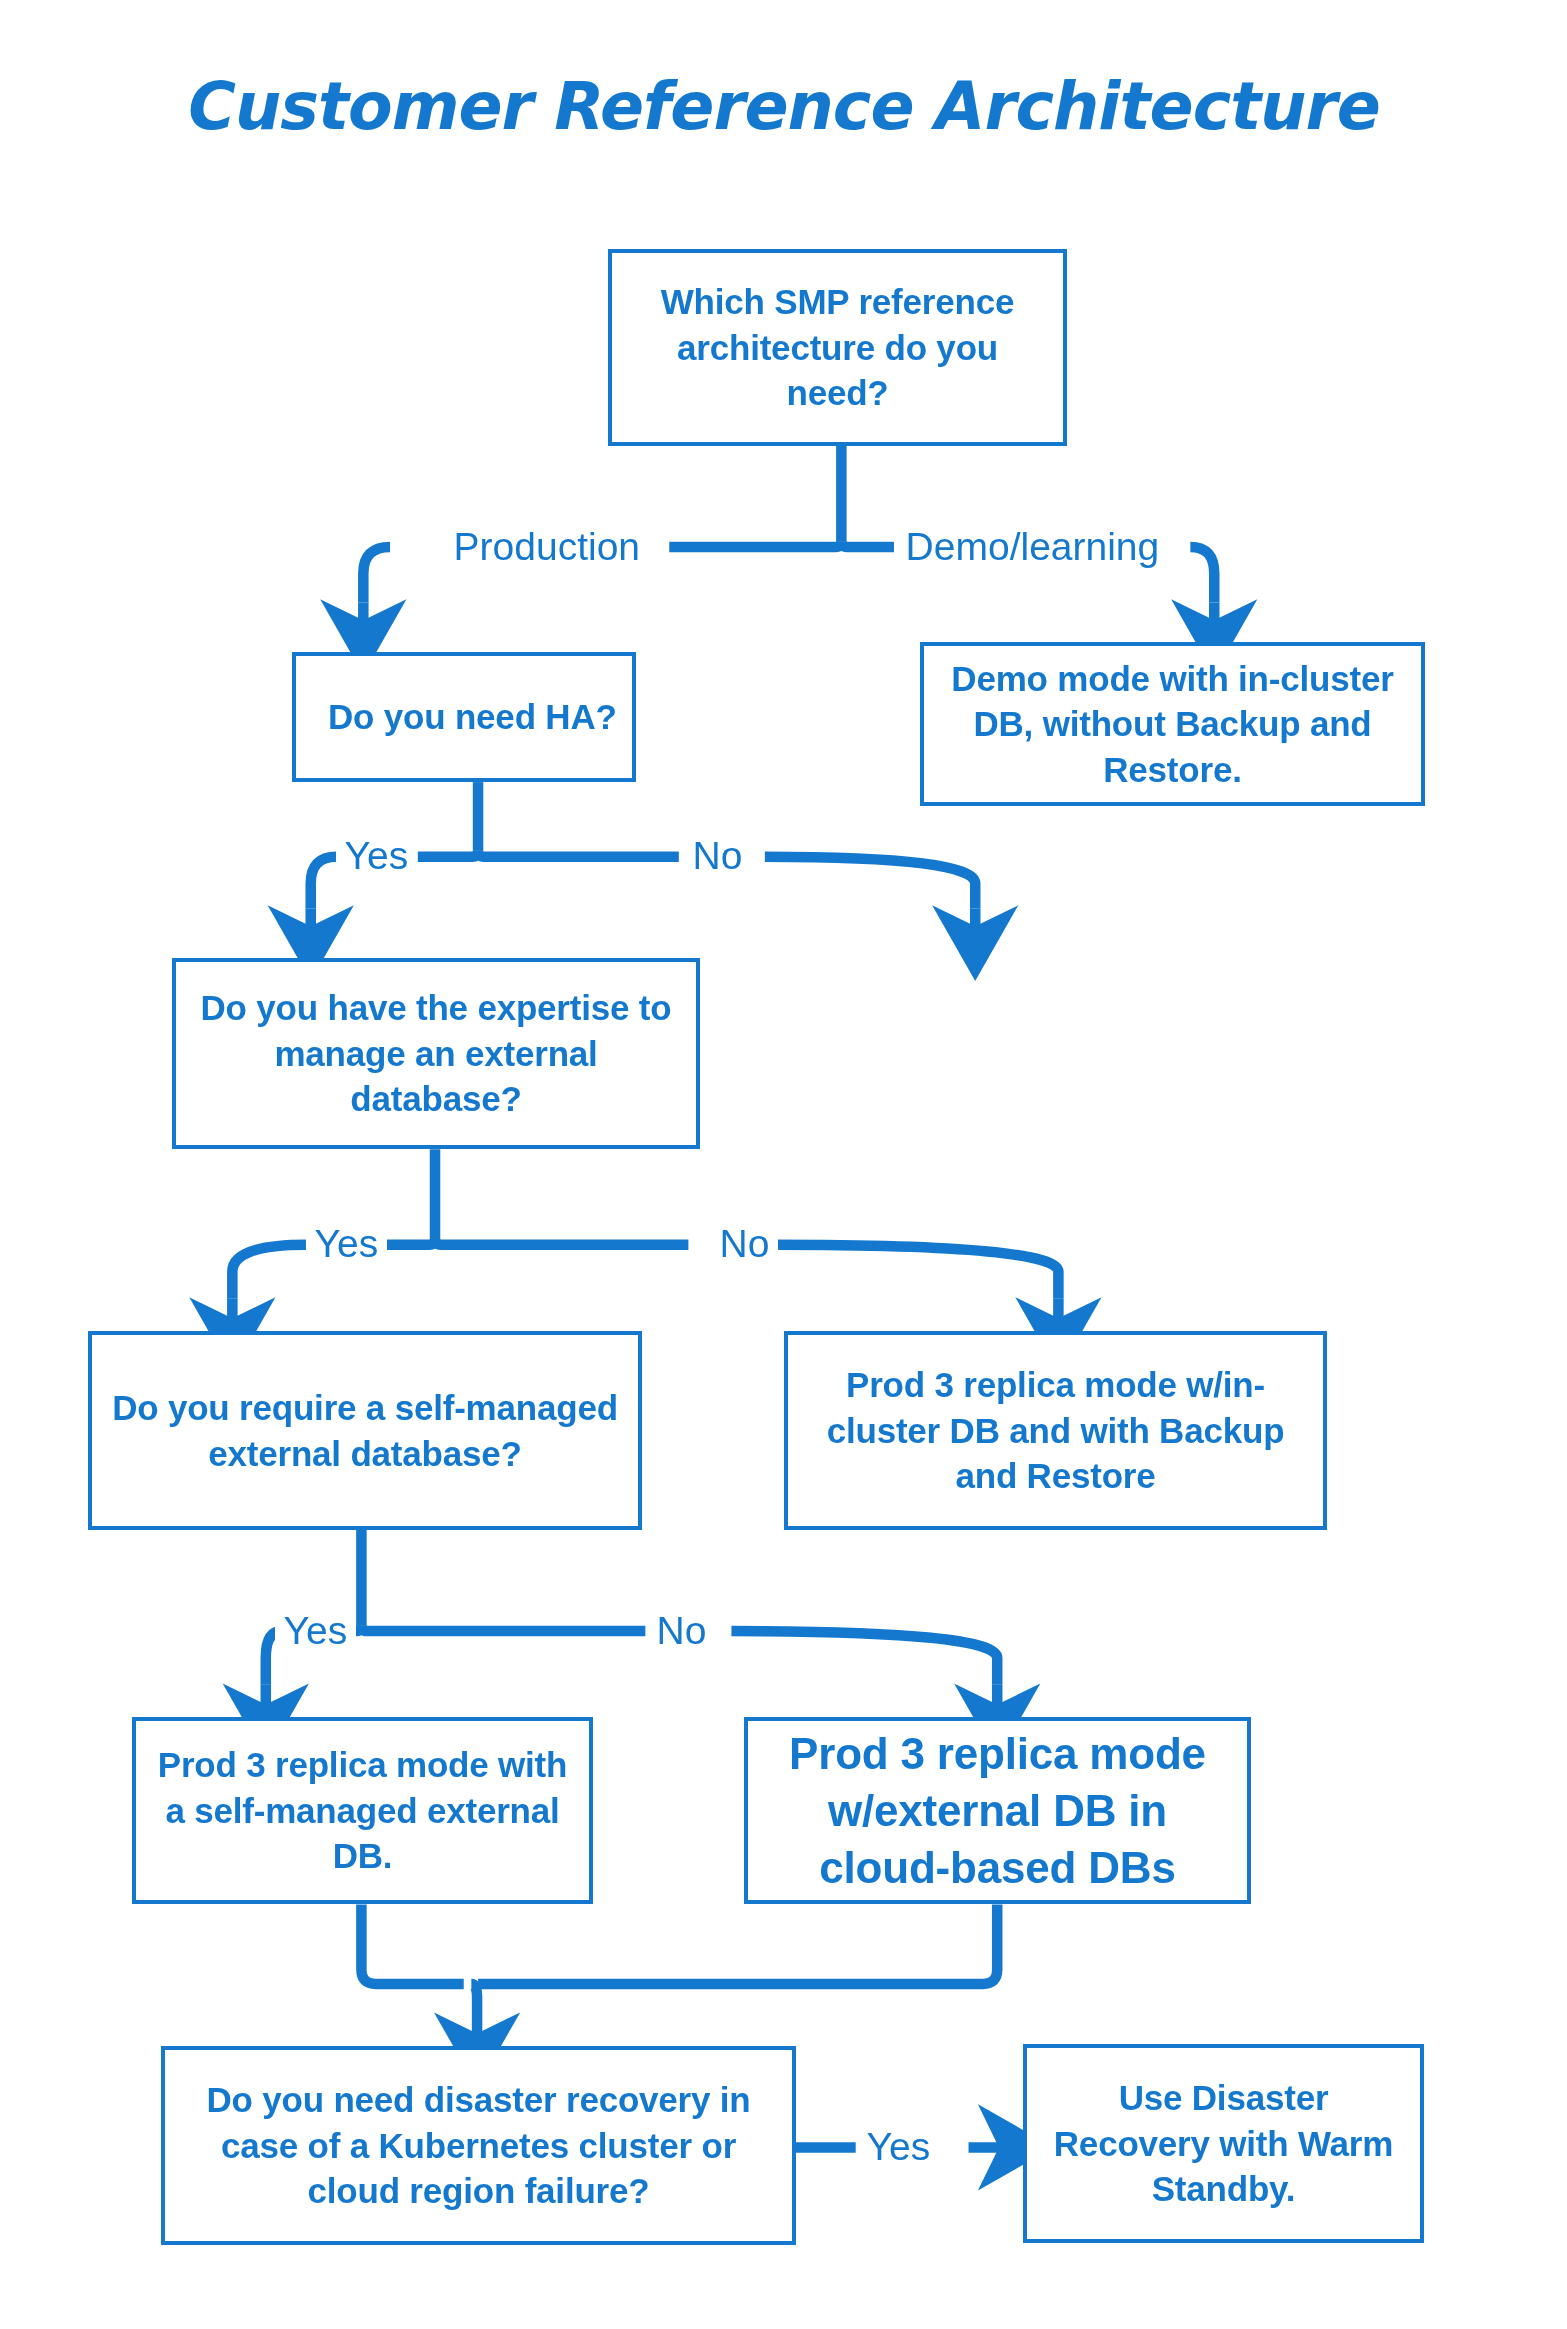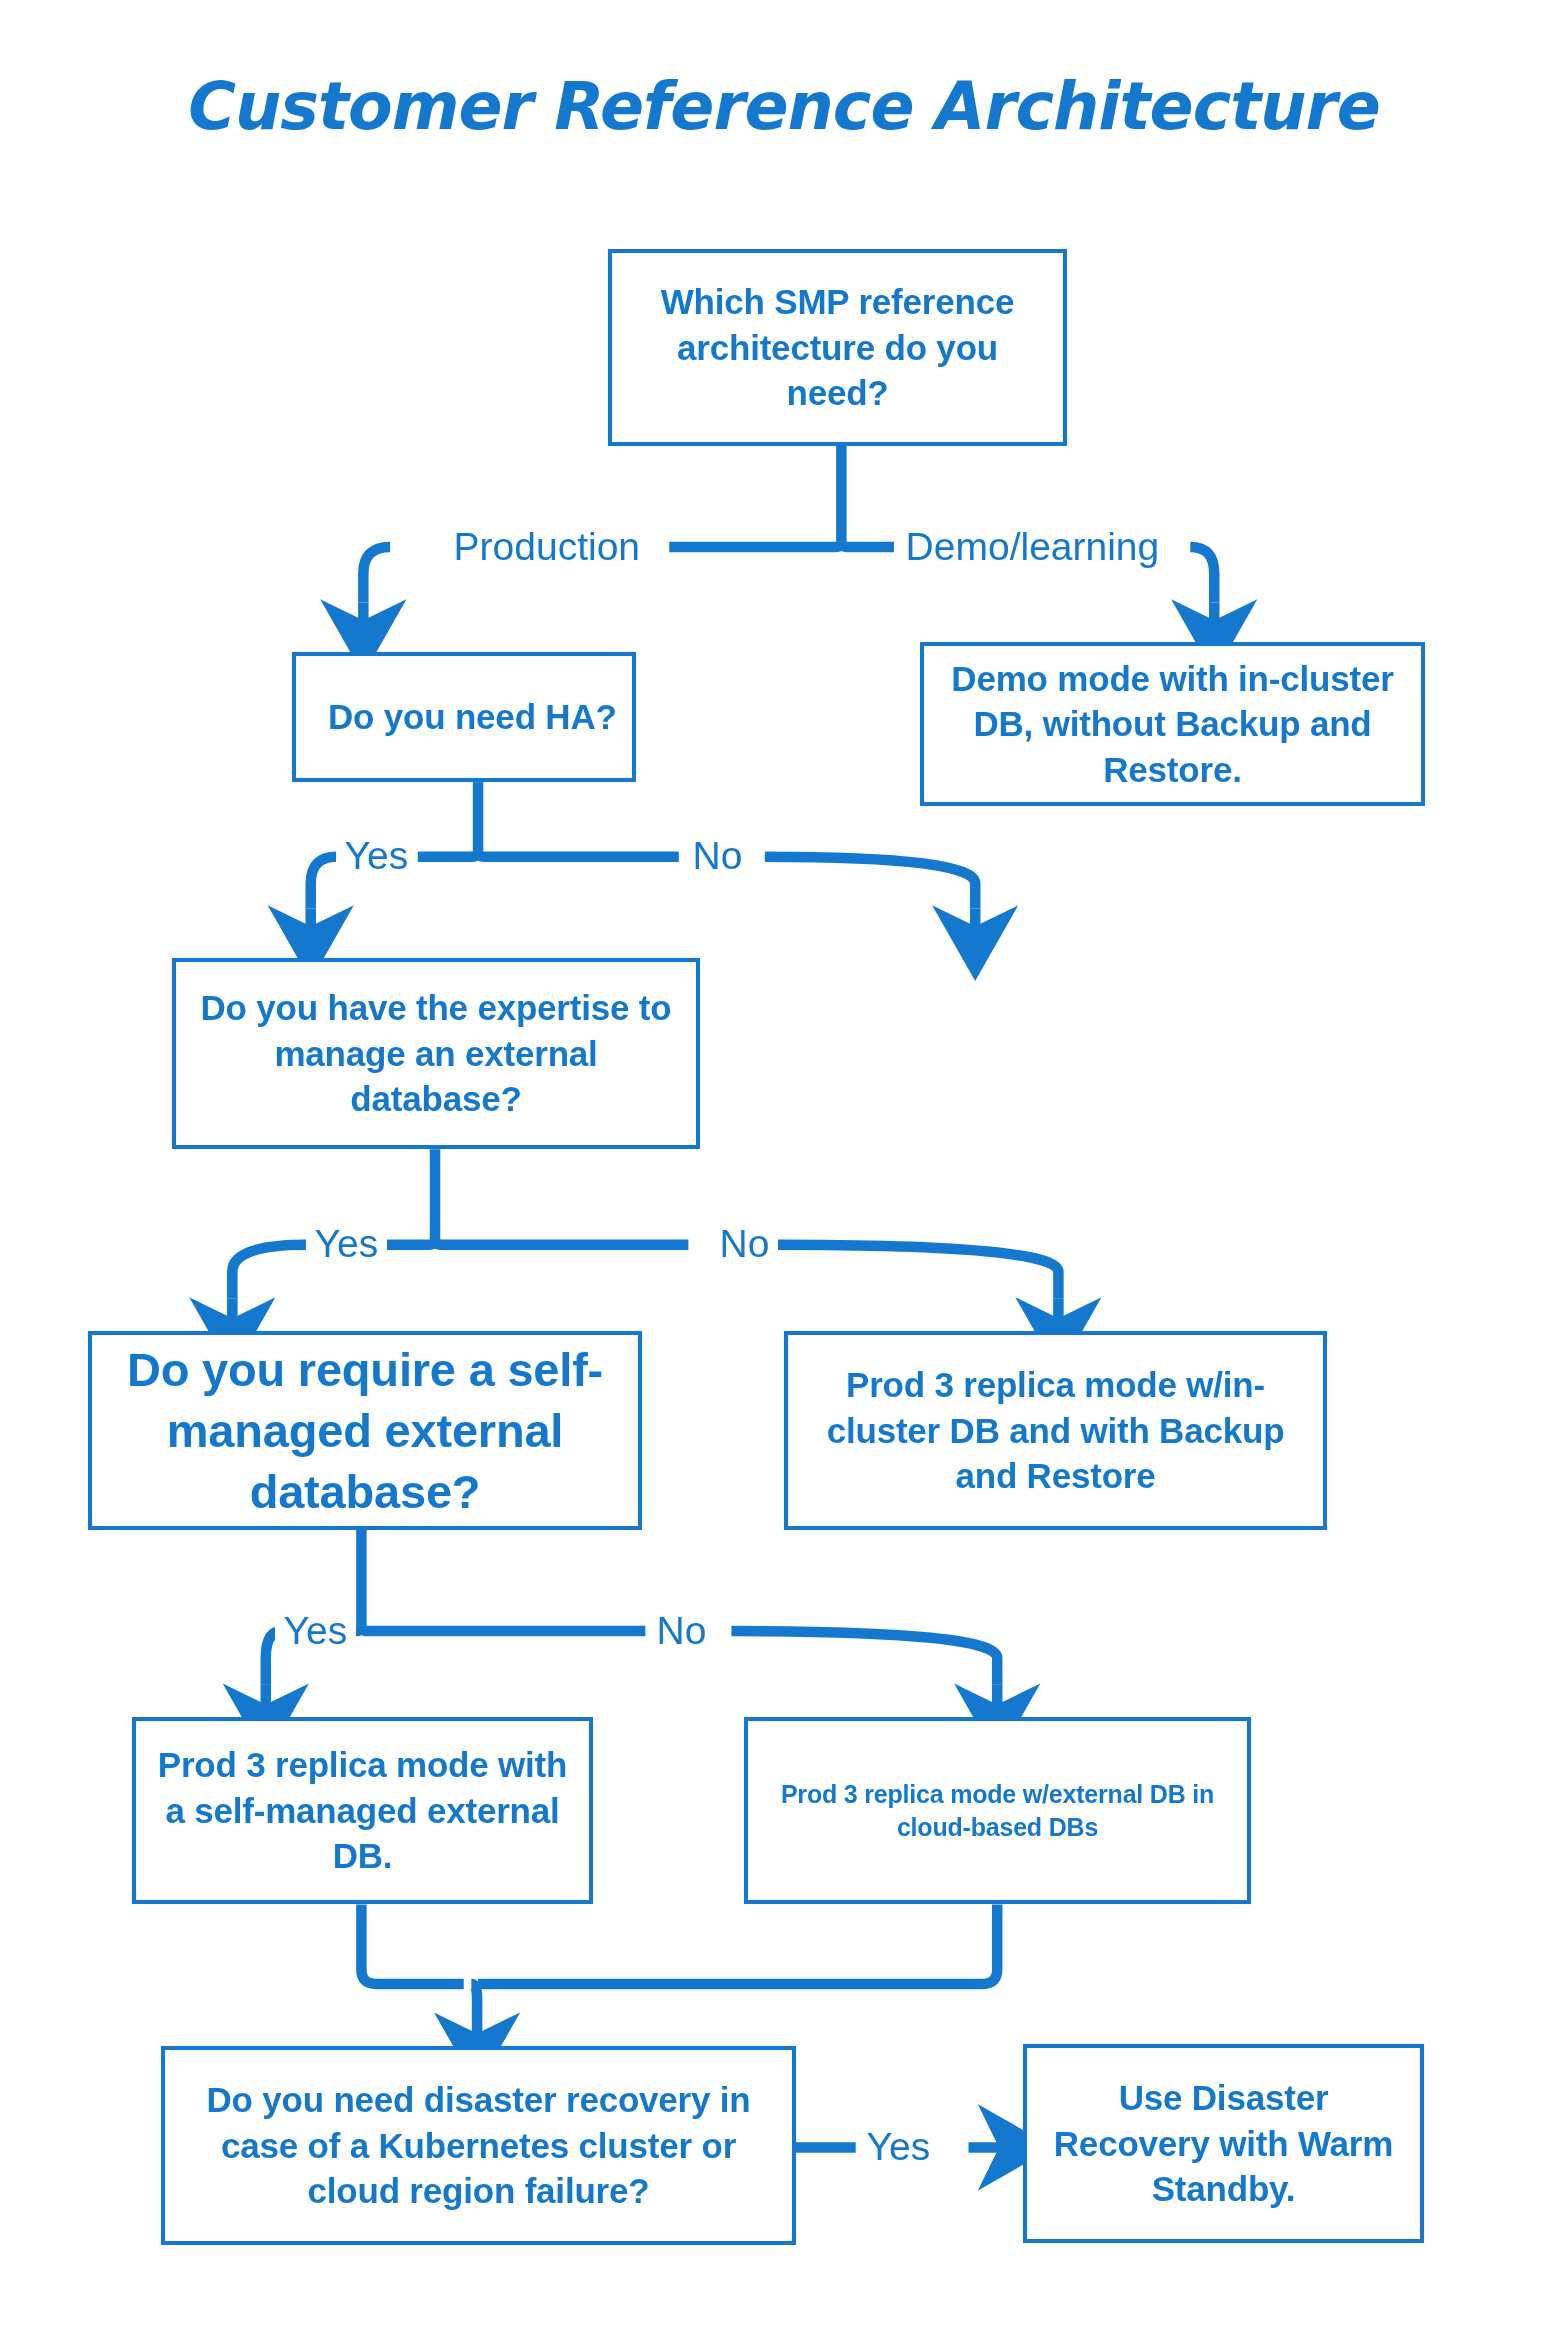--- a/index.html
+++ b/index.html
@@ -139,33 +139,33 @@
 
   <div class="node" style="left:920px;top:642px;width:505px;height:164px;font-size:35px;">
     <span>Demo mode with in-cluster DB, without Backup and Restore.</span>
   </div>
 
   <div class="node" style="left:172px;top:958px;width:528px;height:191px;font-size:35px;">
     <span>Do you have the expertise to manage an external database?</span>
   </div>
 
 
-  <div class="node" style="left:88px;top:1331px;width:554px;height:199px;font-size:47px;">
+  <div class="node" style="left:88px;top:1331px;width:554px;height:199px;font-size:35px;">
     <span>Do you require a self-managed external database?</span>
   </div>
 
   <div class="node" style="left:784px;top:1331px;width:543px;height:199px;font-size:35px;">
     <span>Prod 3 replica mode w/in-cluster DB and with Backup and Restore</span>
   </div>
 
   <div class="node" style="left:132px;top:1717px;width:461px;height:187px;font-size:35px;">
     <span>Prod 3 replica mode with a self-managed external DB.</span>
   </div>
 
-  <div class="node" style="left:744px;top:1717px;width:507px;height:187px;font-size:25px;justify-content:flex-end;">
+  <div class="node" style="left:744px;top:1717px;width:507px;height:187px;font-size:44px;justify-content:flex-end;">
     <span>Prod 3 replica mode w/external DB in cloud-based DBs</span>
   </div>
 
   <div class="node" style="left:161px;top:2046px;width:635px;height:199px;font-size:35px;">
     <span>Do you need disaster recovery in case of a Kubernetes cluster or cloud region failure?</span>
   </div>
 
   <div class="node" style="left:1023px;top:2044px;width:401px;height:199px;font-size:35px;">
     <span>Use Disaster Recovery with Warm Standby.</span>
   </div>

